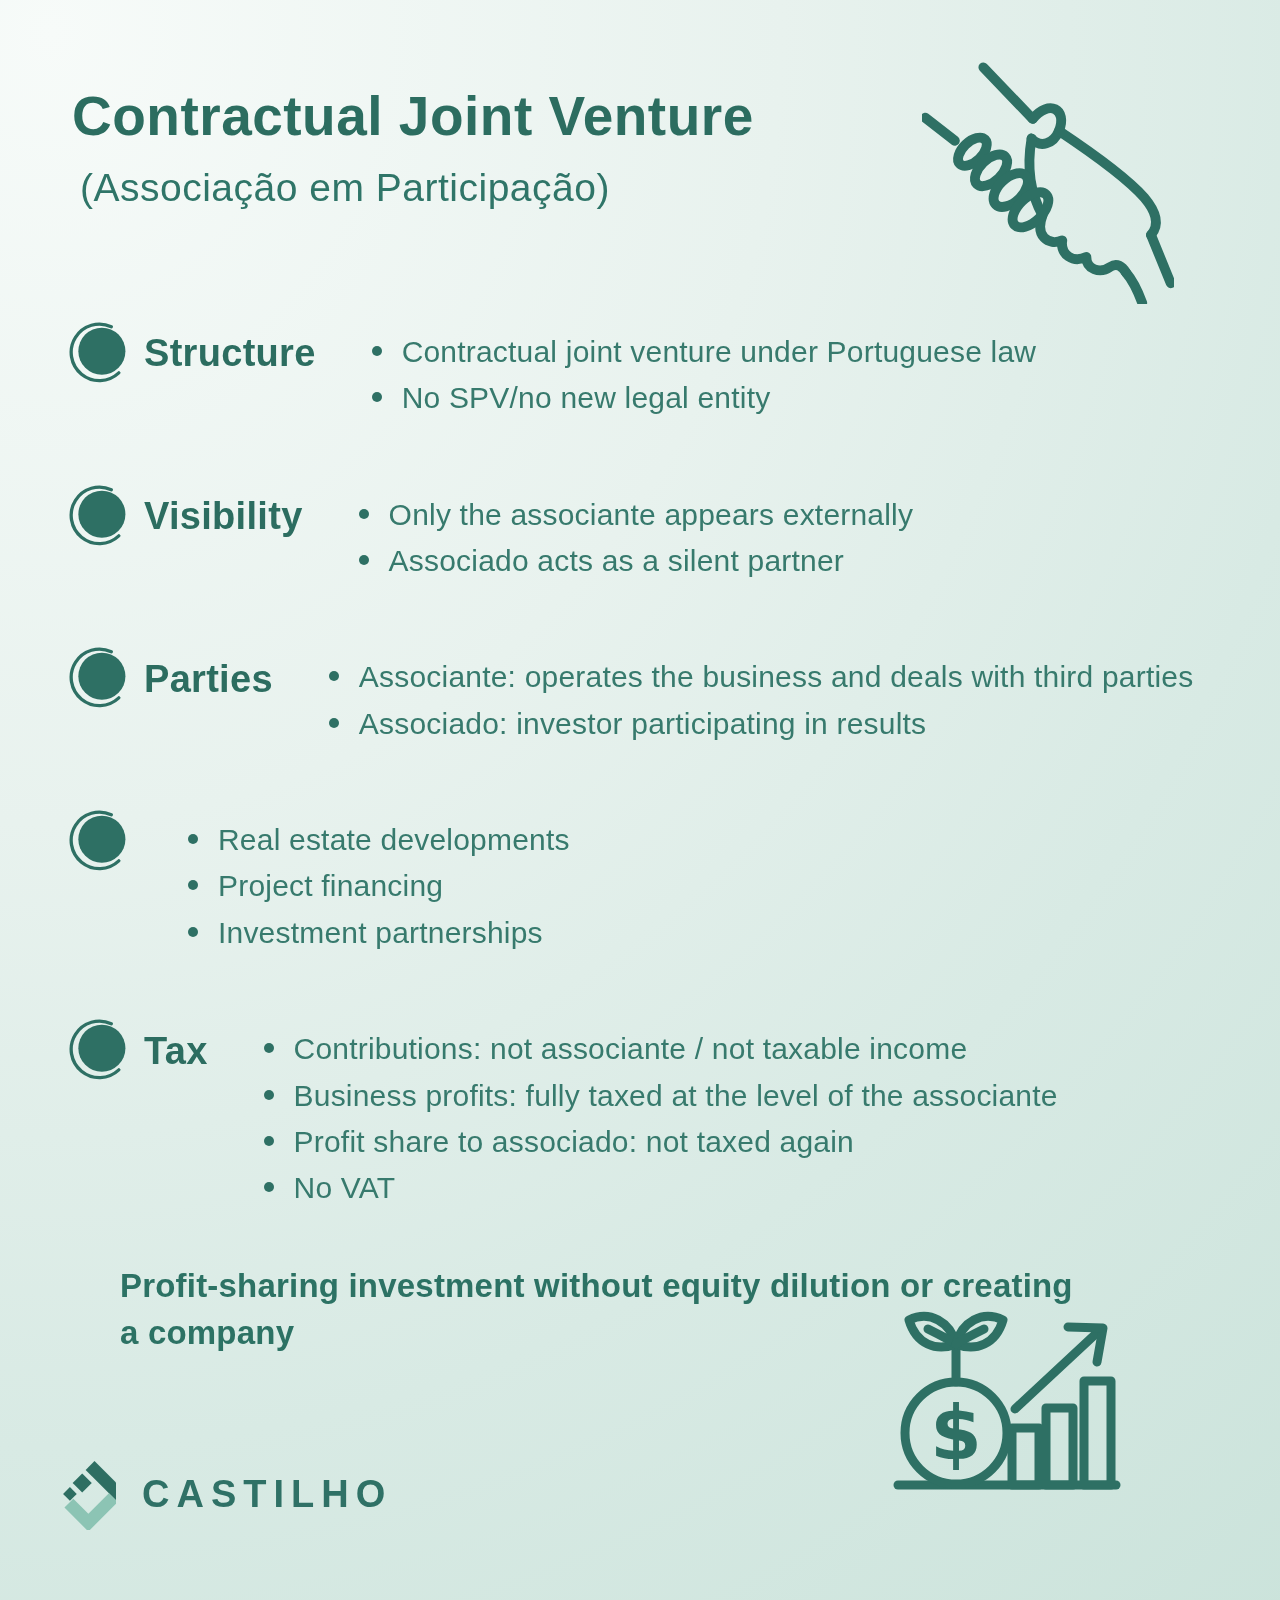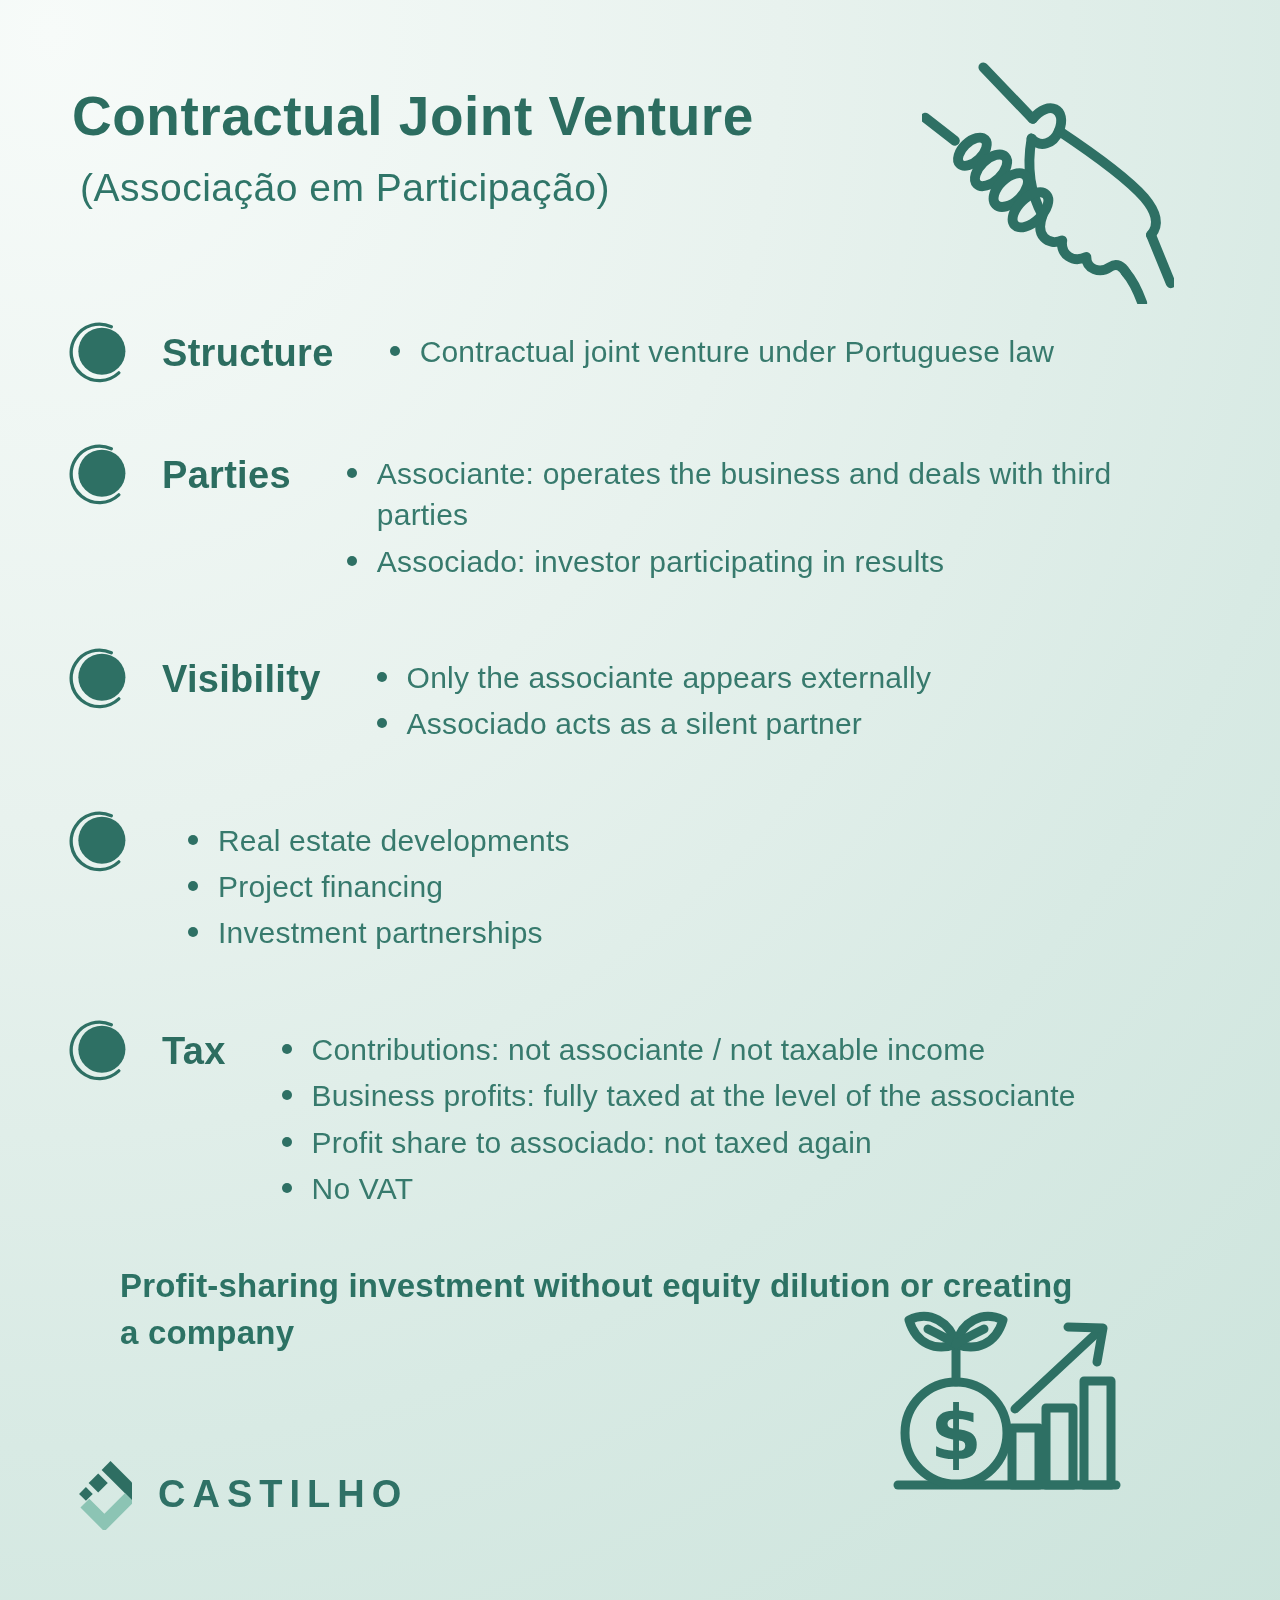--- a/index.html
+++ b/index.html
@@ -18,21 +18,21 @@
     font-size:55px;font-weight:800;color:#2c6d60;letter-spacing:.5px;line-height:1.05;margin:0;
   }
   .subtitle{
     font-size:39px;font-weight:400;color:#2f7568;margin:20px 0 0 8px;letter-spacing:.5px;
   }
   .handshake{position:absolute;left:922px;top:52px;width:252px;height:252px;}
 
   
   .sections{margin-top:112px;padding:0 70px 0 68px;display:flex;flex-direction:column;gap:58px;}
   .section{display:flex;align-items:flex-start;}
-  .section-head{display:flex;align-items:center;gap:30px;flex:0 0 auto;}
+  .section-head{display:flex;align-items:center;gap:12px;flex:0 0 auto;}
   .bullet-badge{width:64px;height:64px;flex:0 0 auto;}
   .section-label{font-size:38px;font-weight:800;color:#2c6d60;letter-spacing:.3px;white-space:nowrap;}
   .section ul{margin:8px;padding:0 0 0 46px;list-style:none;margin-top:9px;}
   .section li{
     position:relative;font-size:30px;line-height:1.38;color:#377a6d;
     padding-left:32px;letter-spacing:.2px;
   }
   .section li + li{margin-top:5px;}
   .section li::before{
     content:"";position:absolute;left:2px;top:15px;width:10px;height:10px;border-radius:50%;
@@ -44,21 +44,21 @@
   
   .tagline{
     margin:46px 0 0 120px;width:980px;text-align:left;
     font-size:33px;font-weight:800;color:#2c7264;line-height:1.42;letter-spacing:.2px;
   }
 
   
   .money-growth{position:absolute;left:888px;top:1302px;width:236px;height:192px;}
 
   
-  .logo{position:absolute;left:74px;top:1458px;display:flex;align-items:center;gap:26px;}
+  .logo{position:absolute;left:58px;top:1458px;display:flex;align-items:center;gap:26px;}
   .logomark{width:58px;height:72px;}
   .brand-name{
     font-size:38px;font-weight:700;color:#2f7166;letter-spacing:7px;
   }
 </style>
 </head>
 <body>
 
 <div class="page">
 
@@ -95,48 +95,49 @@
     <div class="section structure">
       <div class="section-head">
         <svg class="bullet-badge" viewBox="0 0 68 68" aria-hidden="true">
           <circle cx="36" cy="31" r="25" fill="#2e7064"></circle>
           <path d="M46,5 A30,30 0 1,0 54,54" fill="none" stroke="#2e7064" stroke-width="3.5" stroke-linecap="round"></path>
         </svg>
         <span class="section-label">Structure</span>
       </div>
       <ul>
         <li>Contractual joint venture under Portuguese law</li>
+        <li>No SPV/no new legal entity</li>
+      </ul>
+    </div>
+
+    <div class="section visibility">
+      <div class="section-head">
+        <svg class="bullet-badge" viewBox="0 0 68 68" aria-hidden="true">
+          <circle cx="36" cy="31" r="25" fill="#2e7064"></circle>
+          <path d="M46,5 A30,30 0 1,0 54,54" fill="none" stroke="#2e7064" stroke-width="3.5" stroke-linecap="round"></path>
+        </svg>
+        <span class="section-label">Visibility</span>
+      </div>
+      <ul>
+        <li>Only the associante appears externally</li>
+        <li>Associado acts as a silent partner</li>
       </ul>
     </div>
 
     <div class="section parties">
       <div class="section-head">
         <svg class="bullet-badge" viewBox="0 0 68 68" aria-hidden="true">
           <circle cx="36" cy="31" r="25" fill="#2e7064"></circle>
           <path d="M46,5 A30,30 0 1,0 54,54" fill="none" stroke="#2e7064" stroke-width="3.5" stroke-linecap="round"></path>
         </svg>
         <span class="section-label">Parties</span>
       </div>
       <ul>
         <li>Associante: operates the business and deals with third parties</li>
         <li>Associado: investor participating in results</li>
-      </ul>
-    </div>
-
-    <div class="section visibility">
-      <div class="section-head">
-        <svg class="bullet-badge" viewBox="0 0 68 68" aria-hidden="true">
-          <circle cx="36" cy="31" r="25" fill="#2e7064"></circle>
-          <path d="M46,5 A30,30 0 1,0 54,54" fill="none" stroke="#2e7064" stroke-width="3.5" stroke-linecap="round"></path>
-        </svg>
-        <span class="section-label">Visibility</span>
-      </div>
-      <ul>
-        <li>Only the associante appears externally</li>
-        <li>Associado acts as a silent partner</li>
       </ul>
     </div>
 
     <div class="section typical-uses">
       <div class="section-head">
         <svg class="bullet-badge" viewBox="0 0 68 68" aria-hidden="true">
           <circle cx="36" cy="31" r="25" fill="#2e7064"></circle>
           <path d="M46,5 A30,30 0 1,0 54,54" fill="none" stroke="#2e7064" stroke-width="3.5" stroke-linecap="round"></path>
         </svg>
       </div>

